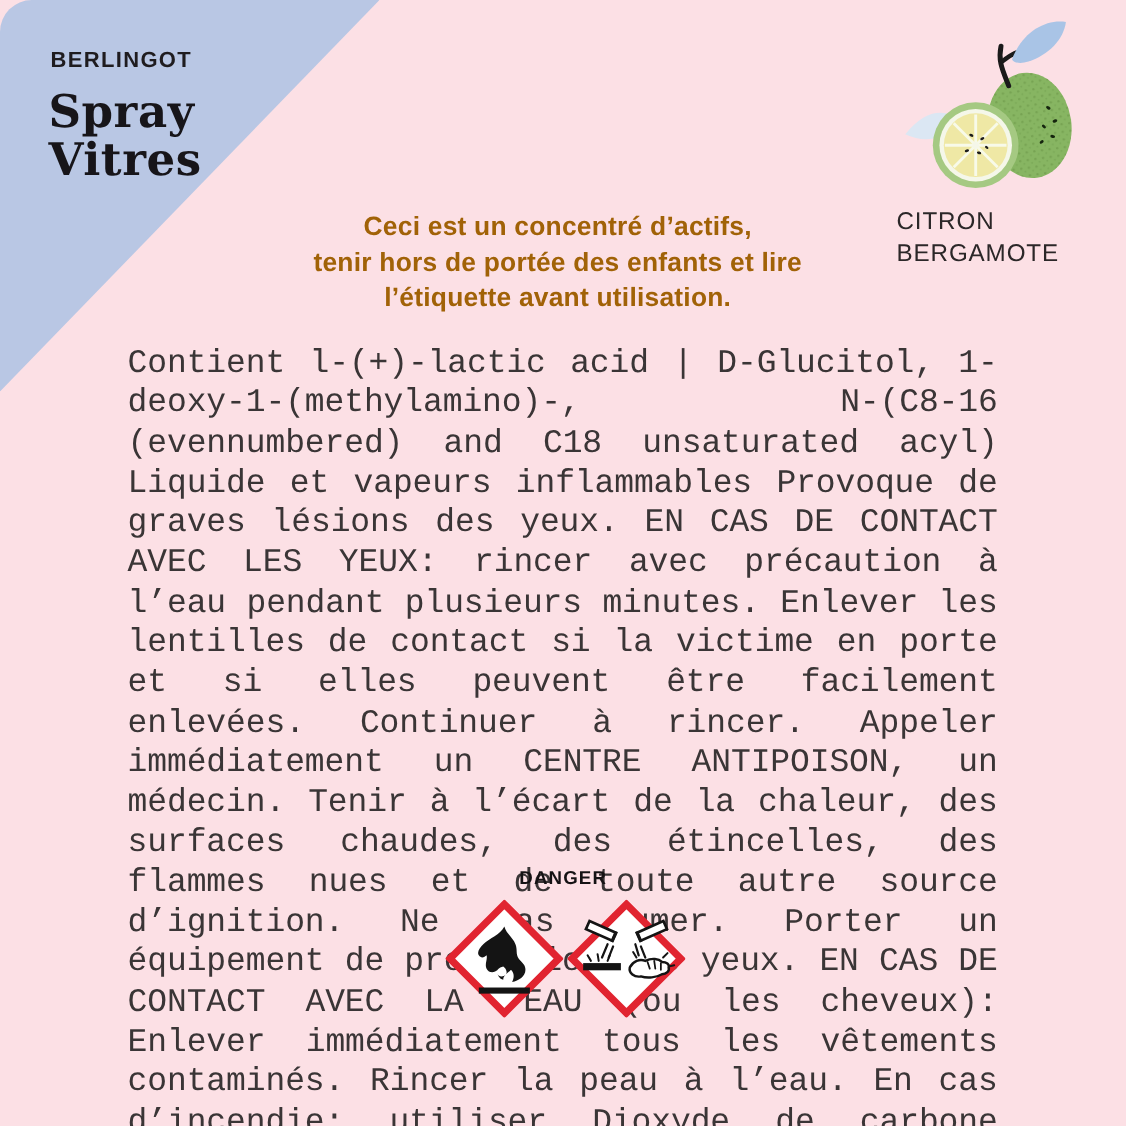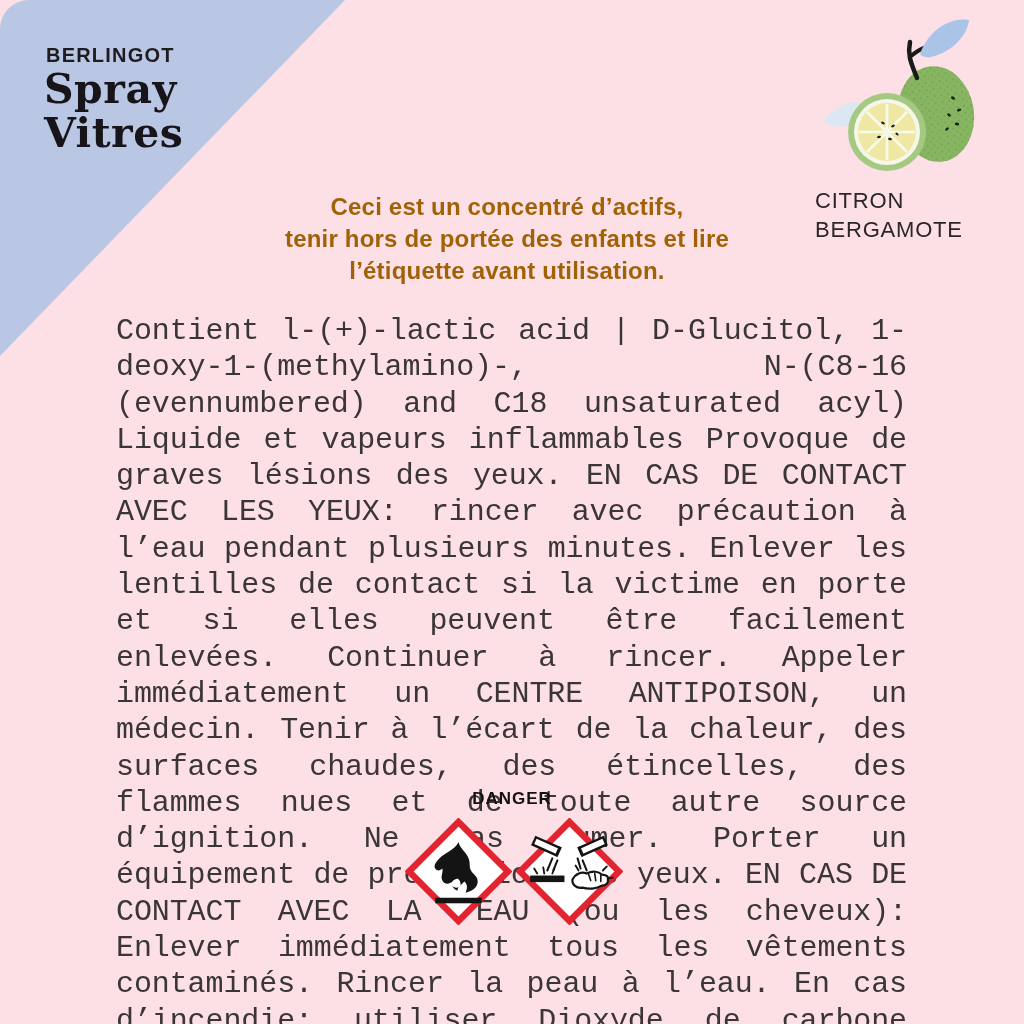--- a/index.html
+++ b/index.html
@@ -27,20 +27,21 @@
     position: absolute;
     left: 46px; top: 44px;
   }
   .brand-name {
     font-size: 20px;
     font-weight: 600;
     letter-spacing: 1.2px;
     color: #1f1c1f;
   }
   .product-name {
+    margin-top: 12px;
     margin-left: -2px;
     font-family: "DejaVu Serif", "Liberation Serif", serif;
     font-size: 41px;
     line-height: 44px;
     font-weight: 800;
     color: #171519;
     white-space: pre-line;
     letter-spacing: 0.5px;
   }
   .fruit-illustration {

